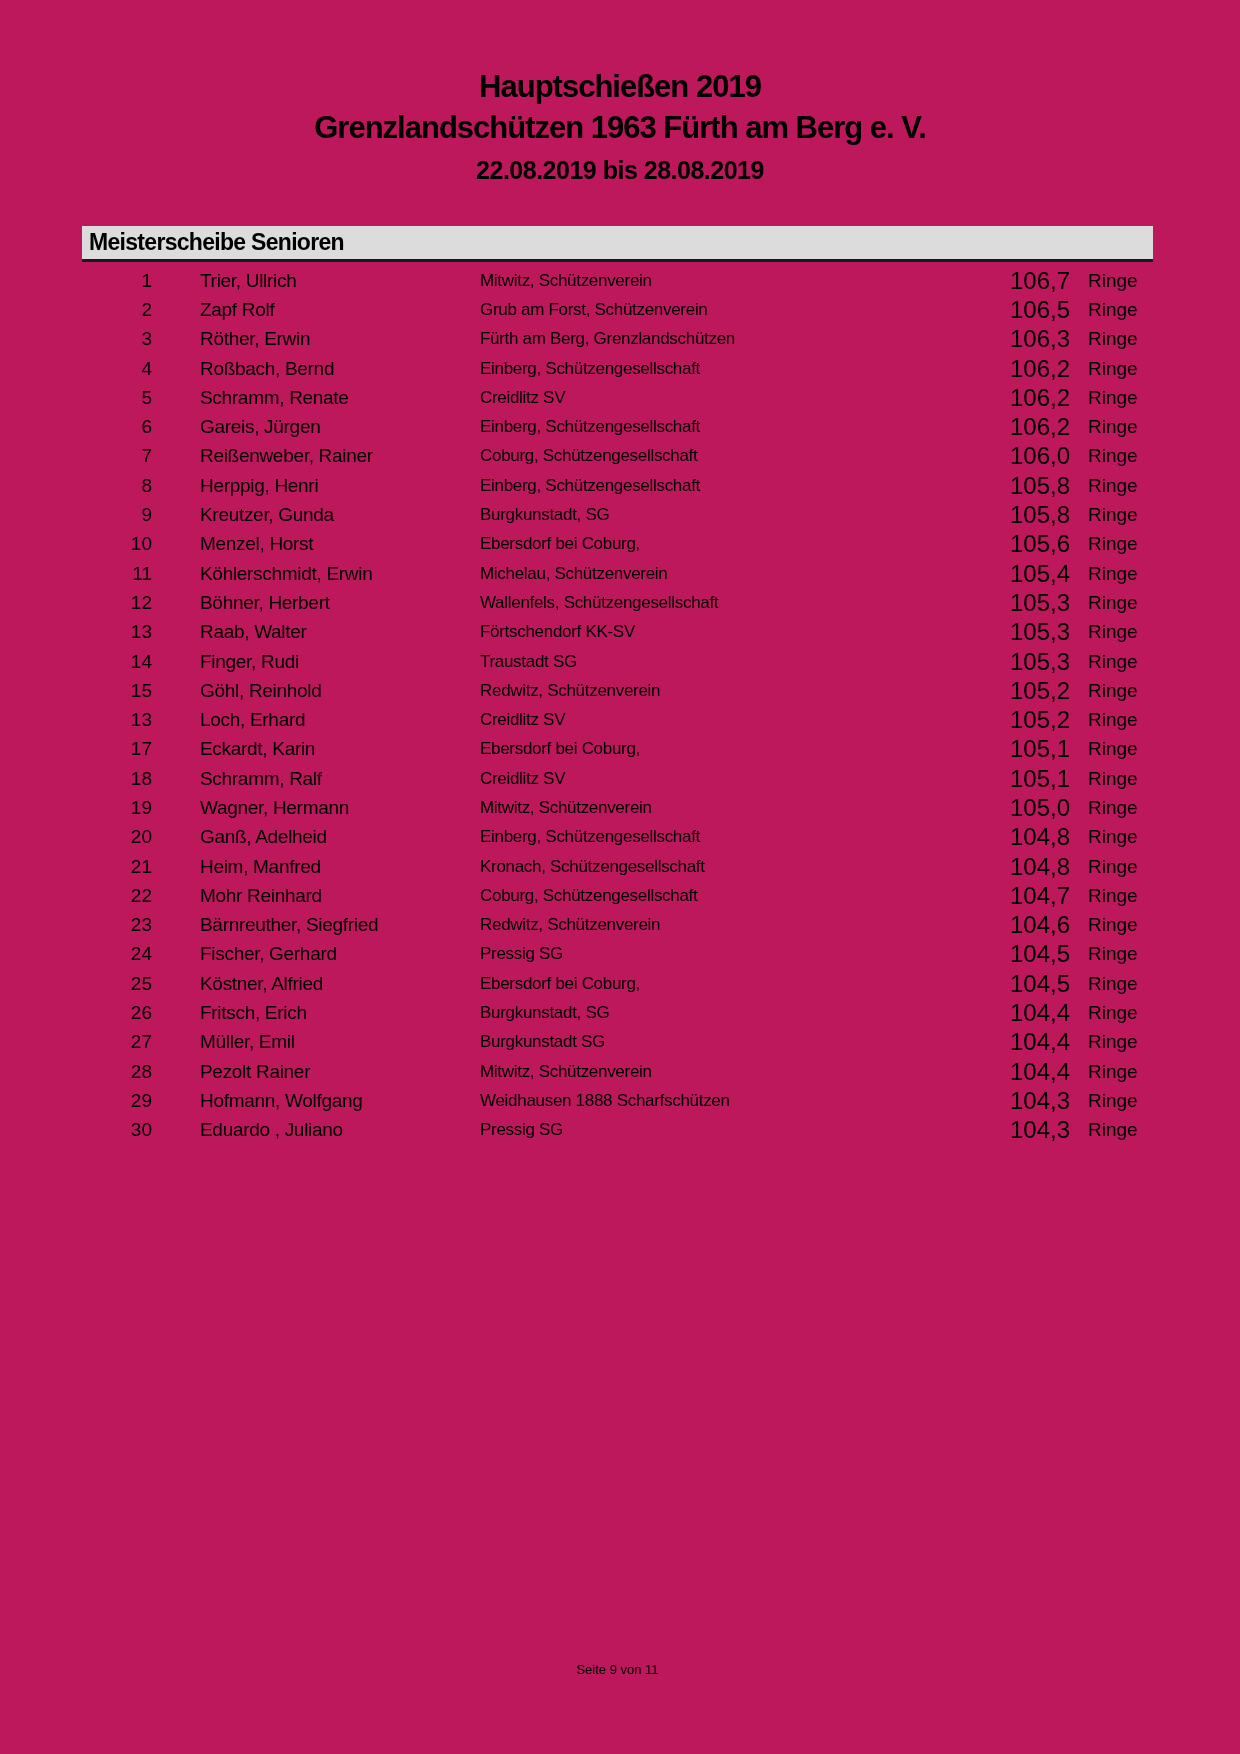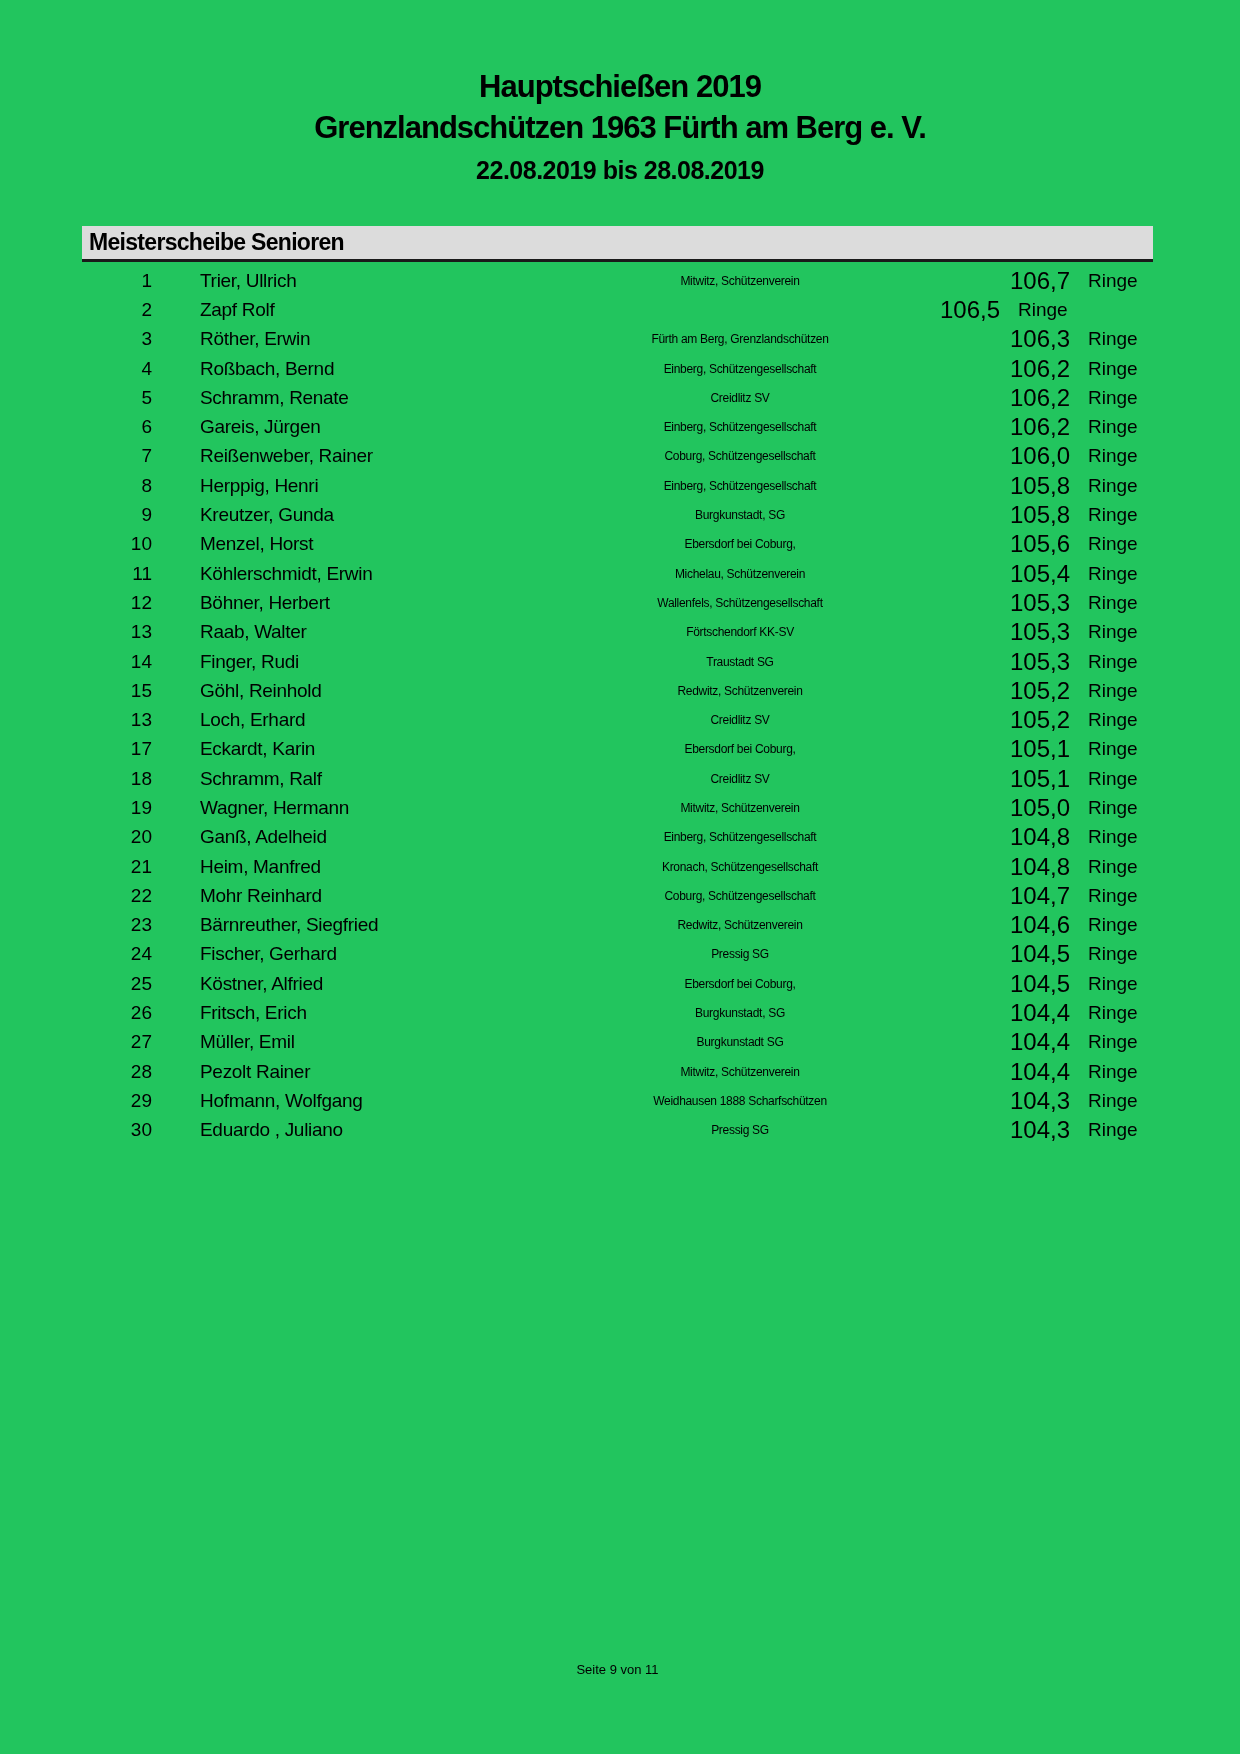--- a/index.html
+++ b/index.html
@@ -1,20 +1,20 @@
 <!DOCTYPE html>
 <html><head>
 <meta charset="utf-8">
 <style>
   html, body { margin: 0; padding: 0; background: #ffffff; }
   .page {
     position: relative;
     width: 1240px;
     height: 1754px;
-    background: #22c55e;
+    background: #be185d;
     color: #000000;
     font-family: "Liberation Sans", sans-serif;
     overflow: hidden;
   }
   .titles {
     position: absolute;
     top: 66px;
     left: 0;
     width: 100%;
     text-align: center;
@@ -58,21 +58,21 @@
   }
   .row {
     display: grid;
     grid-template-columns: 70px 328px 520px 70px 1fr;
     align-items: center;
     height: 29.3px;
     white-space: nowrap;
   }
   .cell-rank  { text-align: right;  font-size: 19px; }
   .cell-name  { padding-left: 48px; font-size: 19px; letter-spacing: -0.3px; }
-  .cell-club  { text-align: center; font-size: 12px; letter-spacing: -0.3px; }
+  .cell-club  { text-align: left; font-size: 17px; letter-spacing: -0.3px; }
   .cell-score { text-align: right;  font-size: 24px; }
   .cell-unit  { padding-left: 18px; font-size: 19px; }
   .footer {
     position: absolute;
     left: 82px;
     top: 1662px;
     width: 1071px;
     text-align: center;
     font-size: 13px;
   }
@@ -97,20 +97,21 @@
       <span class="cell-rank">1</span>
       <span class="cell-name">Trier, Ullrich</span>
       <span class="cell-club">Mitwitz, Schützenverein</span>
       <span class="cell-score">106,7</span>
       <span class="cell-unit">Ringe</span>
     </div>
 
     <div class="row">
       <span class="cell-rank">2</span>
       <span class="cell-name">Zapf Rolf</span>
+      <span class="cell-club">Grub am Forst, Schützenverein</span>
       <span class="cell-score">106,5</span>
       <span class="cell-unit">Ringe</span>
     </div>
 
     <div class="row">
       <span class="cell-rank">3</span>
       <span class="cell-name">Röther, Erwin</span>
       <span class="cell-club">Fürth am Berg, Grenzlandschützen</span>
       <span class="cell-score">106,3</span>
       <span class="cell-unit">Ringe</span>

